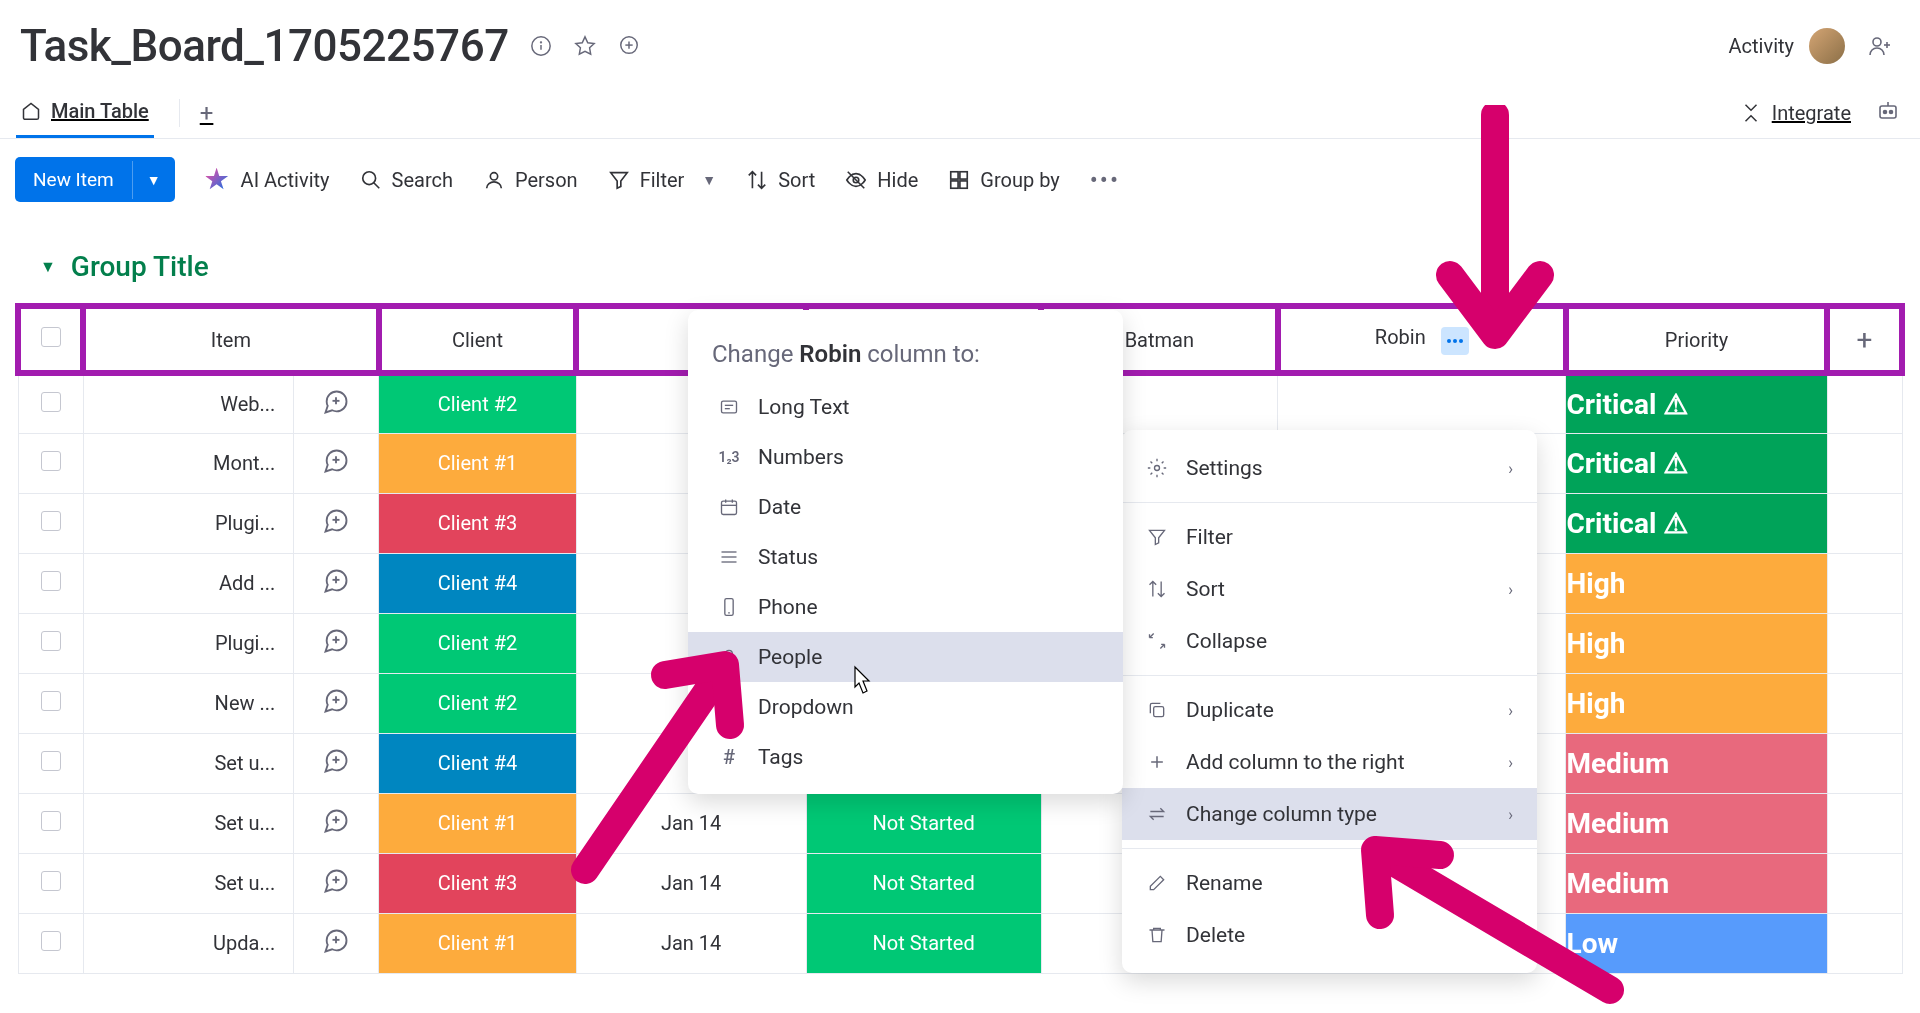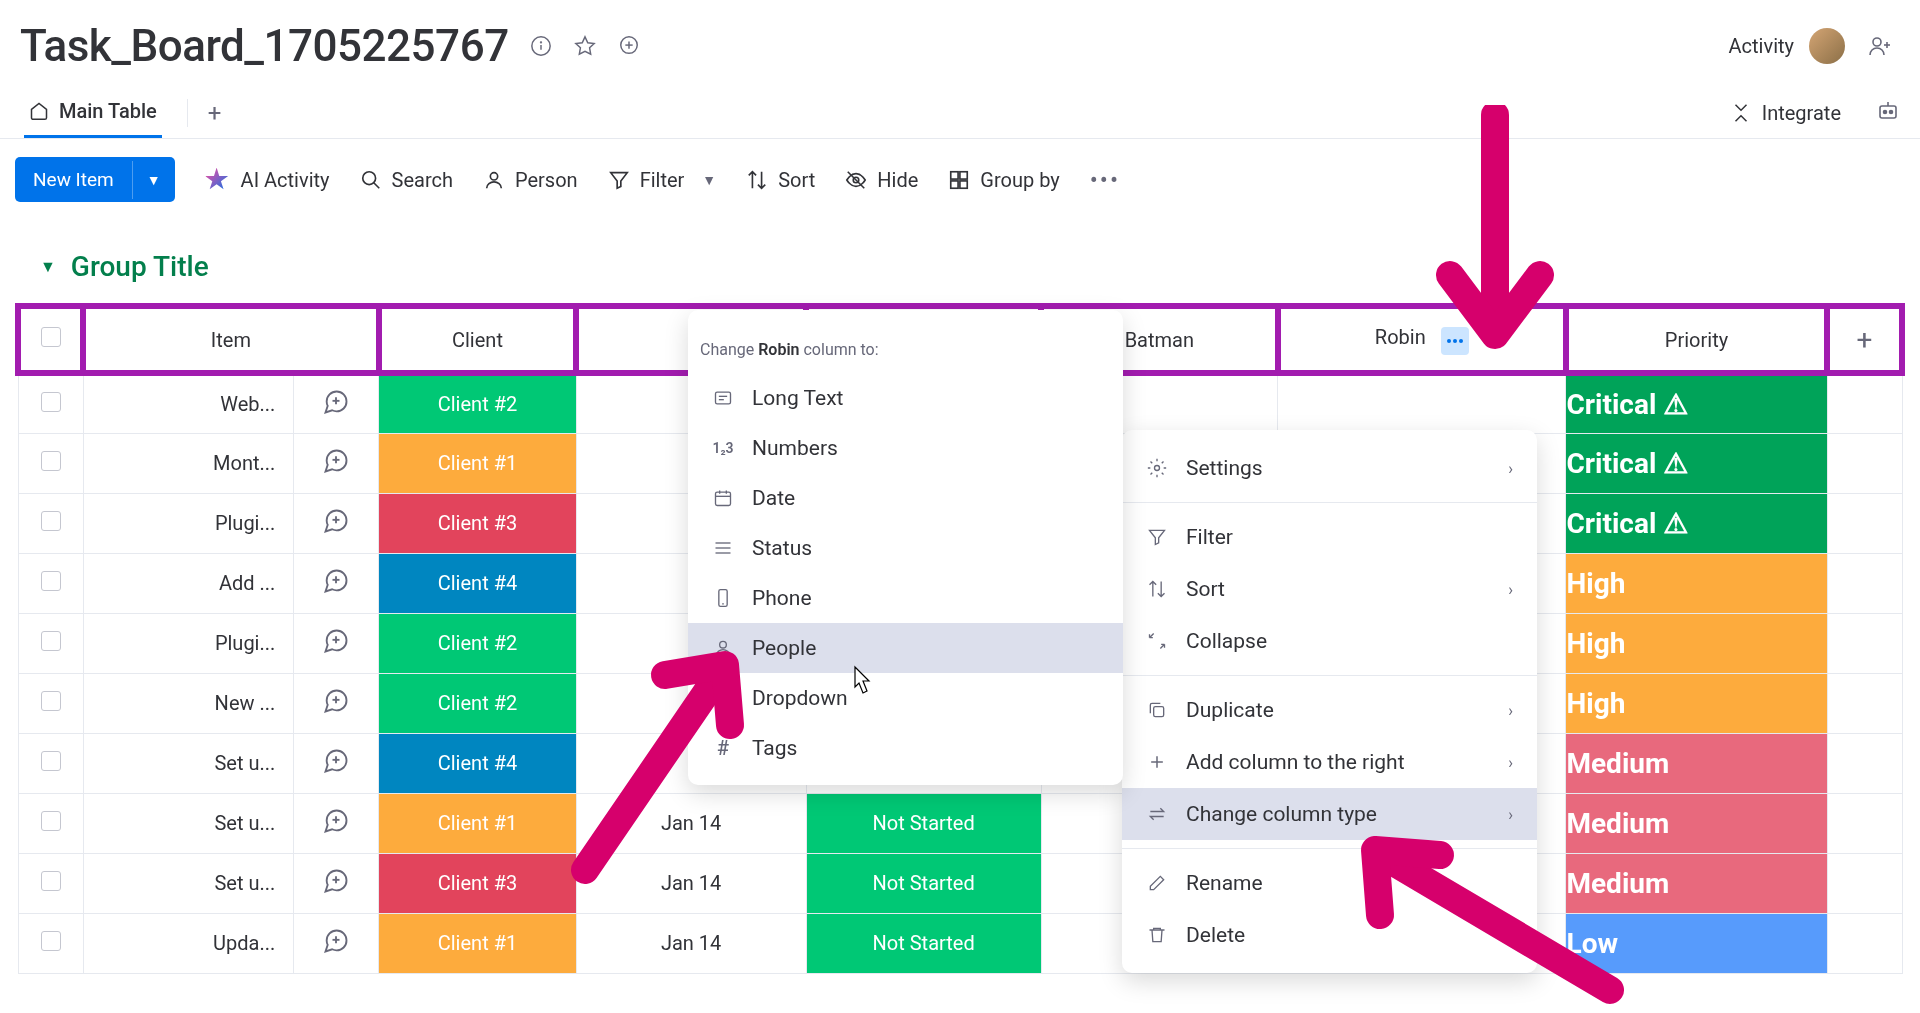--- a/index.html
+++ b/index.html
@@ -8,26 +8,26 @@
 .header { padding: 20px 20px 0 20px; display: flex; align-items: center; justify-content: space-between; }
 .header-left { display: flex; align-items: center; gap: 20px; }
 .board-title { font-size: 44px; font-weight: 500; color: #323338; letter-spacing: -0.5px; }
 .header-icons { display: flex; gap: 20px; align-items: center; }
 .header-icon { width: 24px; height: 24px; display: flex; align-items: center; justify-content: center; cursor: pointer; }
 .header-right { display: flex; align-items: center; gap: 15px; }
 .activity-label { font-size: 20px; color: #323338; }
 .avatar { width: 36px; height: 36px; border-radius: 50%; background: linear-gradient(135deg, #d4a574, #8b6f47); }
 .invite-btn { width: 40px; height: 40px; display: flex; align-items: center; justify-content: center; border-radius: 4px; }
 
-.tabs-row { display: flex; align-items: center; justify-content: space-between; padding: 15px 20px 0 24px; border-bottom: 1px solid #e6e9ef; }
+.tabs-row { display: flex; align-items: center; justify-content: space-between; padding: 15px 20px 0 16px; border-bottom: 1px solid #e6e9ef; text-decoration: underline; }
 .tabs-left { display: flex; align-items: center; gap: 25px; }
 .tab { display: flex; align-items: center; gap: 10px; padding: 12px 5px; font-size: 20px; color: #323338; cursor: pointer; }
 .tab.active { border-bottom: 3px solid #0073ea; font-weight: 500; color: #323338; }
 .tab-add { font-size: 24px; color: #676879; padding: 0 20px; border-left: 1px solid #e6e9ef; }
-.tabs-right { display: flex; align-items: center; gap: 35px; }
+.tabs-right { display: flex; align-items: center; gap: 25px; }
 .integrate-btn { display: flex; align-items: center; gap: 10px; font-size: 20px; color: #323338; }
 
 .toolbar { display: flex; align-items: center; gap: 30px; padding: 18px 15px; }
 .new-item-btn { display: flex; align-items: center; background: #0073ea; color: #fff; border-radius: 5px; overflow: hidden; }
 .new-item-main { padding: 11px 18px; font-size: 19px; cursor: pointer; }
 .new-item-caret { padding: 11px 14px; border-left: 1px solid rgba(255,255,255,0.3); cursor: pointer; font-size: 14px; }
 .ai-assist { display: flex; align-items: center; gap: 12px; font-size: 20px; color: #323338; cursor: pointer; }
 .ai-icon { width: 24px; height: 24px; background: linear-gradient(135deg, #ff4d9e, #0073ea); border-radius: 50%; clip-path: polygon(50% 0%, 61% 35%, 98% 35%, 68% 57%, 79% 91%, 50% 70%, 21% 91%, 32% 57%, 2% 35%, 39% 35%); }
 .tool-btn { display: flex; align-items: center; gap: 10px; font-size: 20px; color: #323338; cursor: pointer; }
 .tool-icon { width: 22px; height: 22px; }
@@ -58,23 +58,23 @@
 .ctx-menu-1 { left: 1122px; top: 430px; width: 415px; }
 .ctx-item { display: flex; align-items: center; justify-content: space-between; padding: 14px 24px; font-size: 21px; color: #323338; cursor: pointer; }
 .ctx-item.highlighted { background: #dcdfec; }
 .ctx-item-left { display: flex; align-items: center; gap: 18px; }
 .ctx-icon { width: 22px; height: 22px; display: inline-flex; align-items: center; justify-content: center; }
 .ctx-divider { height: 1px; background: #e6e9ef; margin: 8px 0; }
 .ctx-chevron { color: #676879; font-size: 16px; }
 
 
 .ctx-menu-2 { left: 688px; top: 310px; width: 435px; }
-.ctx-header { padding: 18px 24px 14px 12px; font-size: 16px; color: #676879; }
+.ctx-header { padding: 18px 24px 14px 24px; font-size: 24px; color: #676879; }
 .ctx-header strong { color: #323338; font-weight: 600; }
-.ctx-type-item { display: flex; align-items: center; gap: 18px; padding: 13px 24px; font-size: 21px; color: #323338; cursor: pointer; }
+.ctx-type-item { display: flex; align-items: center; gap: 18px; padding: 13px 30px; font-size: 21px; color: #323338; cursor: pointer; }
 .ctx-type-item.highlighted { background: #dcdfec; }
 
 
 .arrow { position: absolute; z-index: 100; }
 .arrow svg { display: block; }
 
 
 .cursor-pointer { position: absolute; left: 845px; top: 665px; z-index: 80; font-size: 32px; }
 
 </style>

